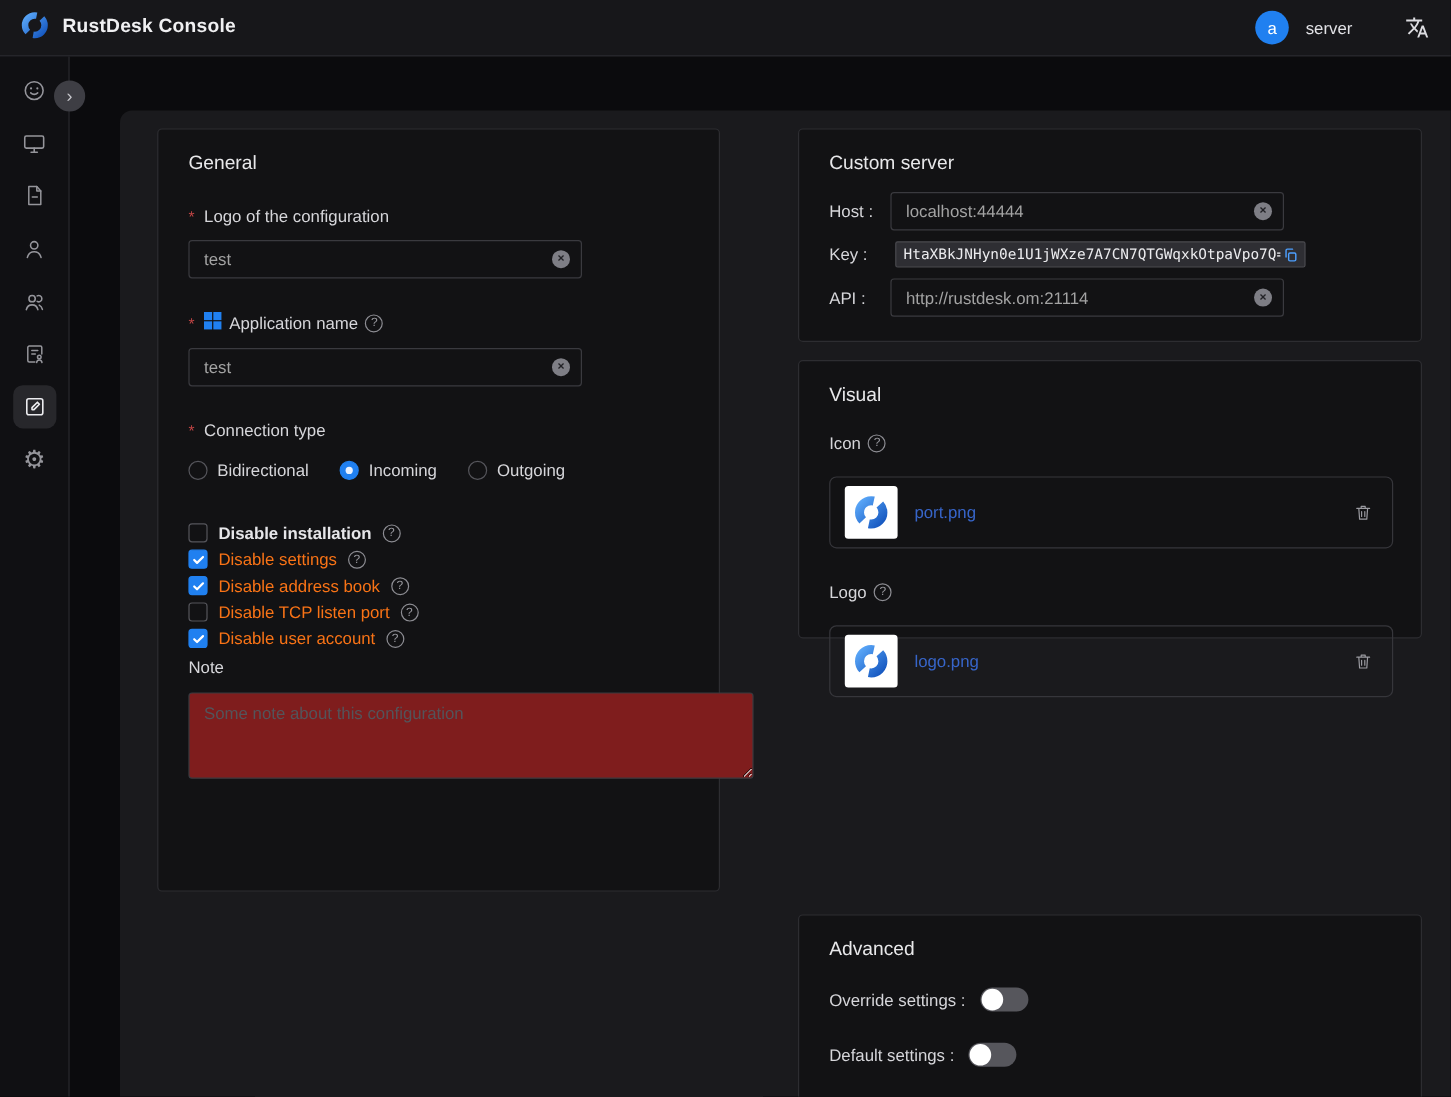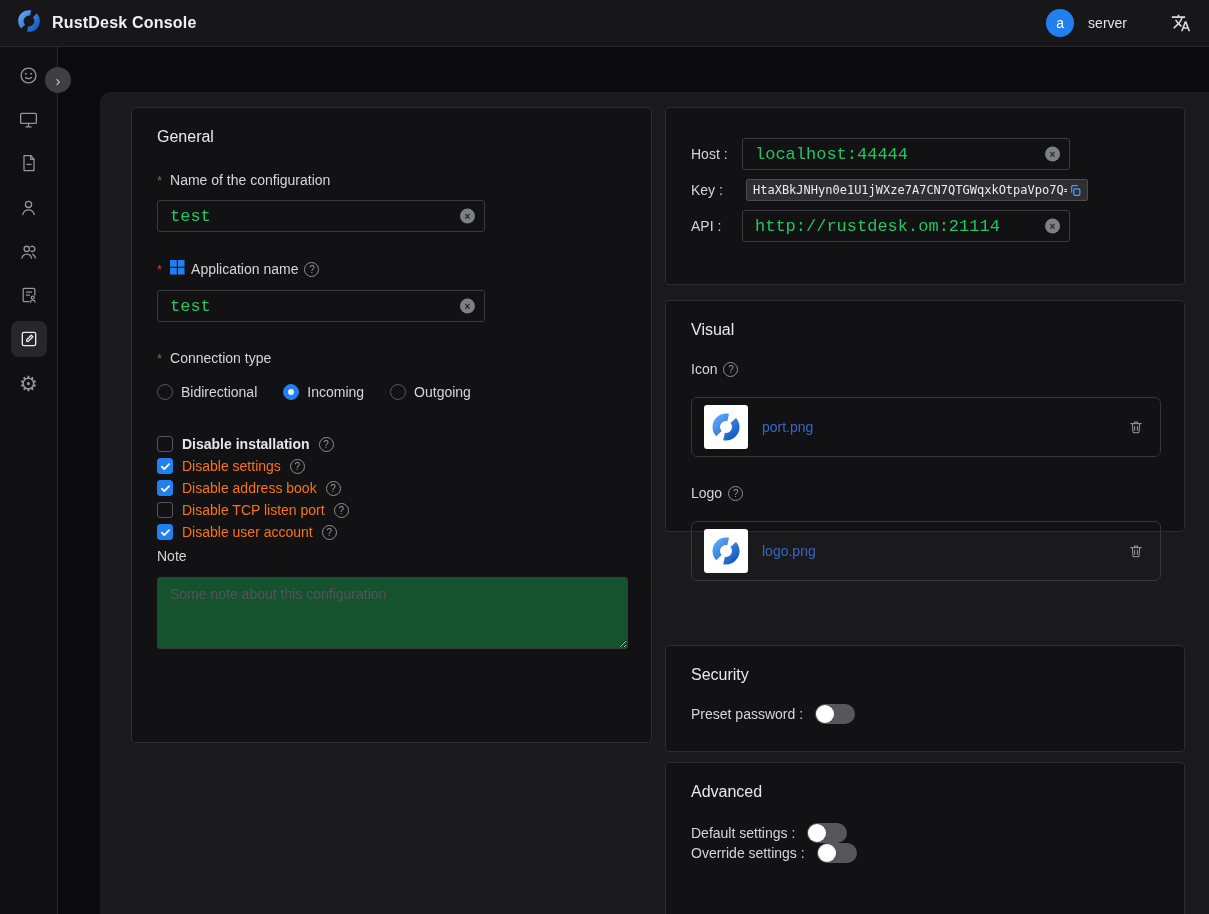--- a/index.html
+++ b/index.html
@@ -29,35 +29,35 @@
                   background:#3e3e44; color:#c9c9ce; display:flex; align-items:center; justify-content:center;
                   font-size:15px; z-index:6; cursor:pointer; }
 
   
   .main-panel { position:absolute; left:100px; top:92px; width:1109px; height:822px; background:#1a1a1d;
                 border-top-left-radius:10px; z-index:2; overflow:hidden; }
 
   .card { position:absolute; background:#121214; border:1px solid #2d2d31; border-radius:4px; padding:20px 25px; }
   .card-title { font-size:16px; font-weight:500; color:#e8e8ea; }
 
-  #card-general  { left:31px;  top:15px;  width:521px; height:636px; }
+  #card-general  { left:31px;  top:15px;  width:469px; height:636px; }
   #card-server   { left:565px; top:15px;  width:520px; height:178px; }
   #card-visual   { left:565px; top:208px; width:520px; height:232px; }
   #card-security { left:565px; top:553px; width:520px; height:107px; }
   #card-advanced { left:565px; top:670px; width:520px; height:260px; }
 
   .field-label { font-size:14px; color:#d6d6da; display:flex; align-items:center; gap:6px; }
   .req { color:#c24545; margin-right:2px; font-size:13px; }
   .help { width:15px; height:15px; border:1px solid #8d8d93; border-radius:50%; color:#9a9aa0;
           font-size:10px; display:inline-flex; align-items:center; justify-content:center; flex:0 0 auto; }
 
   .text-input { position:relative; width:328px; height:32px; border:1px solid #3a3a3f; border-radius:3px;
                 background:#121214; display:flex; align-items:center; }
-  .text-input input { flex:1; background:transparent; border:none; outline:none; color:#22c55e;
-                      font-size:17px; padding:0 30px 0 12px; font-family:Liberation Mono, monospace; }
+  .text-input input { flex:1; background:transparent; border:none; outline:none; color:#a3a3a3;
+                      font-size:14px; padding:0 30px 0 12px; font-family:Liberation Sans, sans-serif; }
   .clear-btn { position:absolute; right:9px; top:50%; transform:translateY(-50%); width:15px; height:15px;
                border-radius:50%; background:#7e7e85; color:#222226; font-size:10px; font-weight:bold;
                display:flex; align-items:center; justify-content:center; cursor:pointer; }
 
   
   .radio-row { display:flex; align-items:center; gap:26px; }
   .radio-item { display:flex; align-items:center; gap:8px; cursor:pointer; }
   .radio-dot { width:16px; height:16px; border-radius:50%; border:1px solid #55555b; background:transparent; position:relative; }
   .radio-dot.checked { background:#2080f0; border-color:#2080f0; }
   .radio-dot.checked::after { content:""; position:absolute; left:50%; top:50%; width:6px; height:6px;
@@ -67,21 +67,21 @@
   
   .check-row { display:flex; align-items:center; gap:9px; height:16px; margin-bottom:6px; }
   .checkbox { width:16px; height:16px; border-radius:3px; border:1px solid #55555b; background:transparent;
               display:flex; align-items:center; justify-content:center; cursor:pointer; flex:0 0 auto; }
   .checkbox.checked { background:#2080f0; border-color:#2080f0; }
   .checkbox svg { display:none; }
   .checkbox.checked svg { display:block; }
   .check-label { font-size:14px; color:#f97316; }
   .check-label.bold { font-weight:bold; color:#e6e6e9; }
 
-  textarea.note { width:471px; height:72px; background:#14532d; border:1px solid #3a3a3f; border-radius:3px;
+  textarea.note { width:471px; height:72px; background:#7f1d1d; border:1px solid #3a3a3f; border-radius:3px;
                   color:#d6d6da; font-size:14px; padding:8px 12px; resize:both; outline:none;
                   font-family:"Liberation Sans",sans-serif; }
   textarea.note::placeholder { color:#54545a; }
 
   
   .srv-row { display:flex; align-items:center; margin-top:10px; }
   .srv-label { width:51px; font-size:14px; color:#d6d6da; flex:0 0 auto; }
   .key-box { width:342px; height:22px; background:#2e2e33; border:1px solid #4a4a4f; border-radius:2px;
              display:flex; align-items:center; padding:0 4px 0 6px; }
   .key-text { flex:1; font-family:"DejaVu Sans Mono",monospace; font-size:12px; color:#ececef; white-space:nowrap; overflow:hidden; }
@@ -209,21 +209,21 @@
     <span>›</span>
   </div>
 
   <div class="main-panel">
 
     <div class="card" id="card-general">
       <div class="card-title mb26">General</div>
 
       <div class="field-label mb12">
         <span class="req">*</span>
-        <span>Name of the configuration</span>
+        <span>Logo of the configuration</span>
       </div>
       <div class="text-input mb28">
         <input type="text" value="test" style="">
         <span class="clear-btn">×</span>
       </div>
 
       <div class="field-label mb12">
         <span class="req">*</span>
         <span>
           <svg width="15" height="15" viewBox="0 0 16 16">
@@ -303,20 +303,21 @@
         <span class="help">?</span>
       </div>
 
       <div class="field-label" style="margin-top:8px; margin-bottom:13px;">
         <span>Note</span>
       </div>
       <textarea class="note" placeholder="Some note about this configuration" style=""></textarea>
     </div>
 
     <div class="card" id="card-server">
+      <div class="card-title" style="margin-bottom:14px;">Custom server</div>
 
       <div class="srv-row">
         <span class="srv-label">Host :</span>
         <div class="text-input">
           <input type="text" value="localhost:44444" style="">
           <span class="clear-btn">×</span>
         </div>
       </div>
 
       <div class="srv-row" style="margin-top:9px;">
@@ -374,40 +375,31 @@
         </span>
         <span class="file-link">logo.png</span>
         <span class="trash-btn">
           <svg width="16" height="16" viewBox="0 0 24 24" fill="none" stroke="currentColor" stroke-width="1.5" stroke-linecap="round" stroke-linejoin="round">
             <path d="M4 7h16M9.5 7V4.5h5V7M6.5 7l1 13.5h9l1-13.5M10 11v6M14 11v6"></path>
           </svg>
         </span>
       </div>
     </div>
 
-    <div class="card" id="card-security">
-      <div class="card-title" style="margin-bottom:20px;">Security</div>
-      <div class="toggle-row">
-        <span class="toggle-label">Preset password :</span>
+
+    <div class="card" id="card-advanced">
+      <div class="card-title" style="margin-bottom:22px;">Advanced</div>
+      <div class="toggle-row" style="margin-bottom:26px;">
+        <span class="toggle-label">Override settings :</span>
         <span class="toggle">
             <span class="knob"></span>
           </span>
       </div>
-    </div>
-
-    <div class="card" id="card-advanced">
-      <div class="card-title" style="margin-bottom:22px;">Advanced</div>
       <div class="toggle-row">
         <span class="toggle-label">Default settings :</span>
         <span class="toggle">
             <span class="knob"></span>
           </span>
       </div>
-      <div class="toggle-row" style="margin-bottom:26px;">
-        <span class="toggle-label">Override settings :</span>
-        <span class="toggle">
-            <span class="knob"></span>
-          </span>
-      </div>
     </div>
 
   </div>
 </div>
 
 </body></html>

